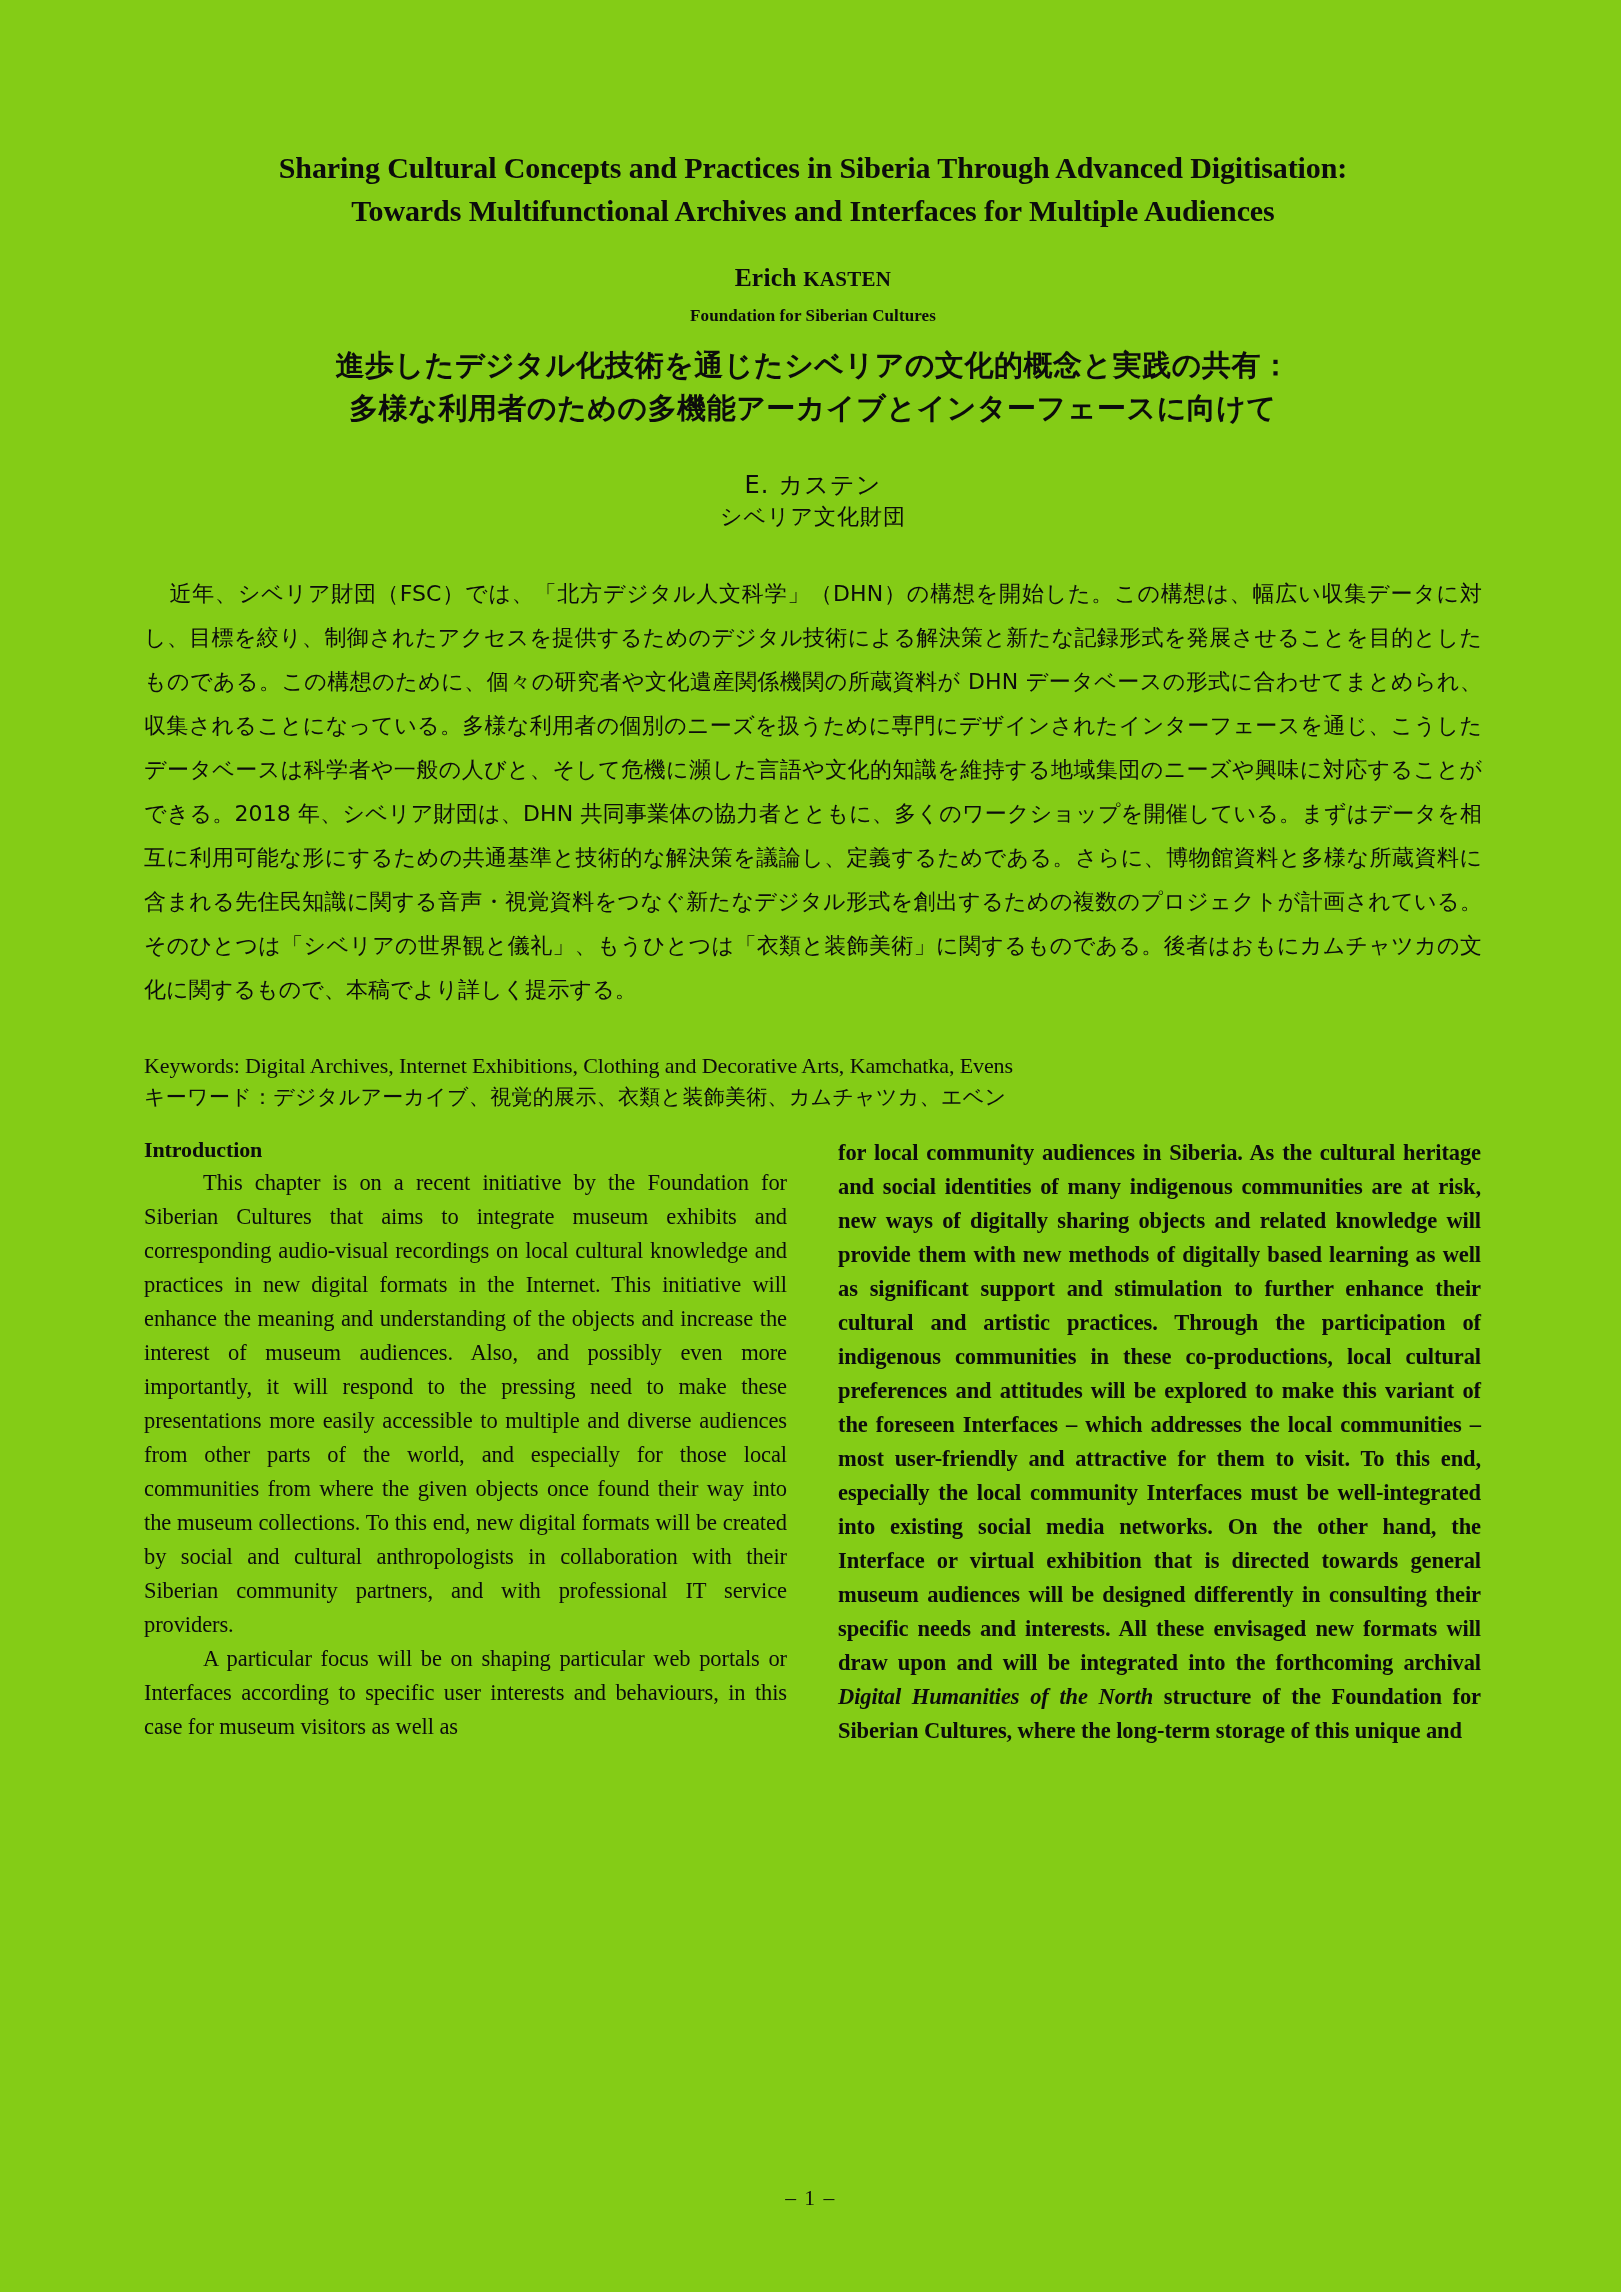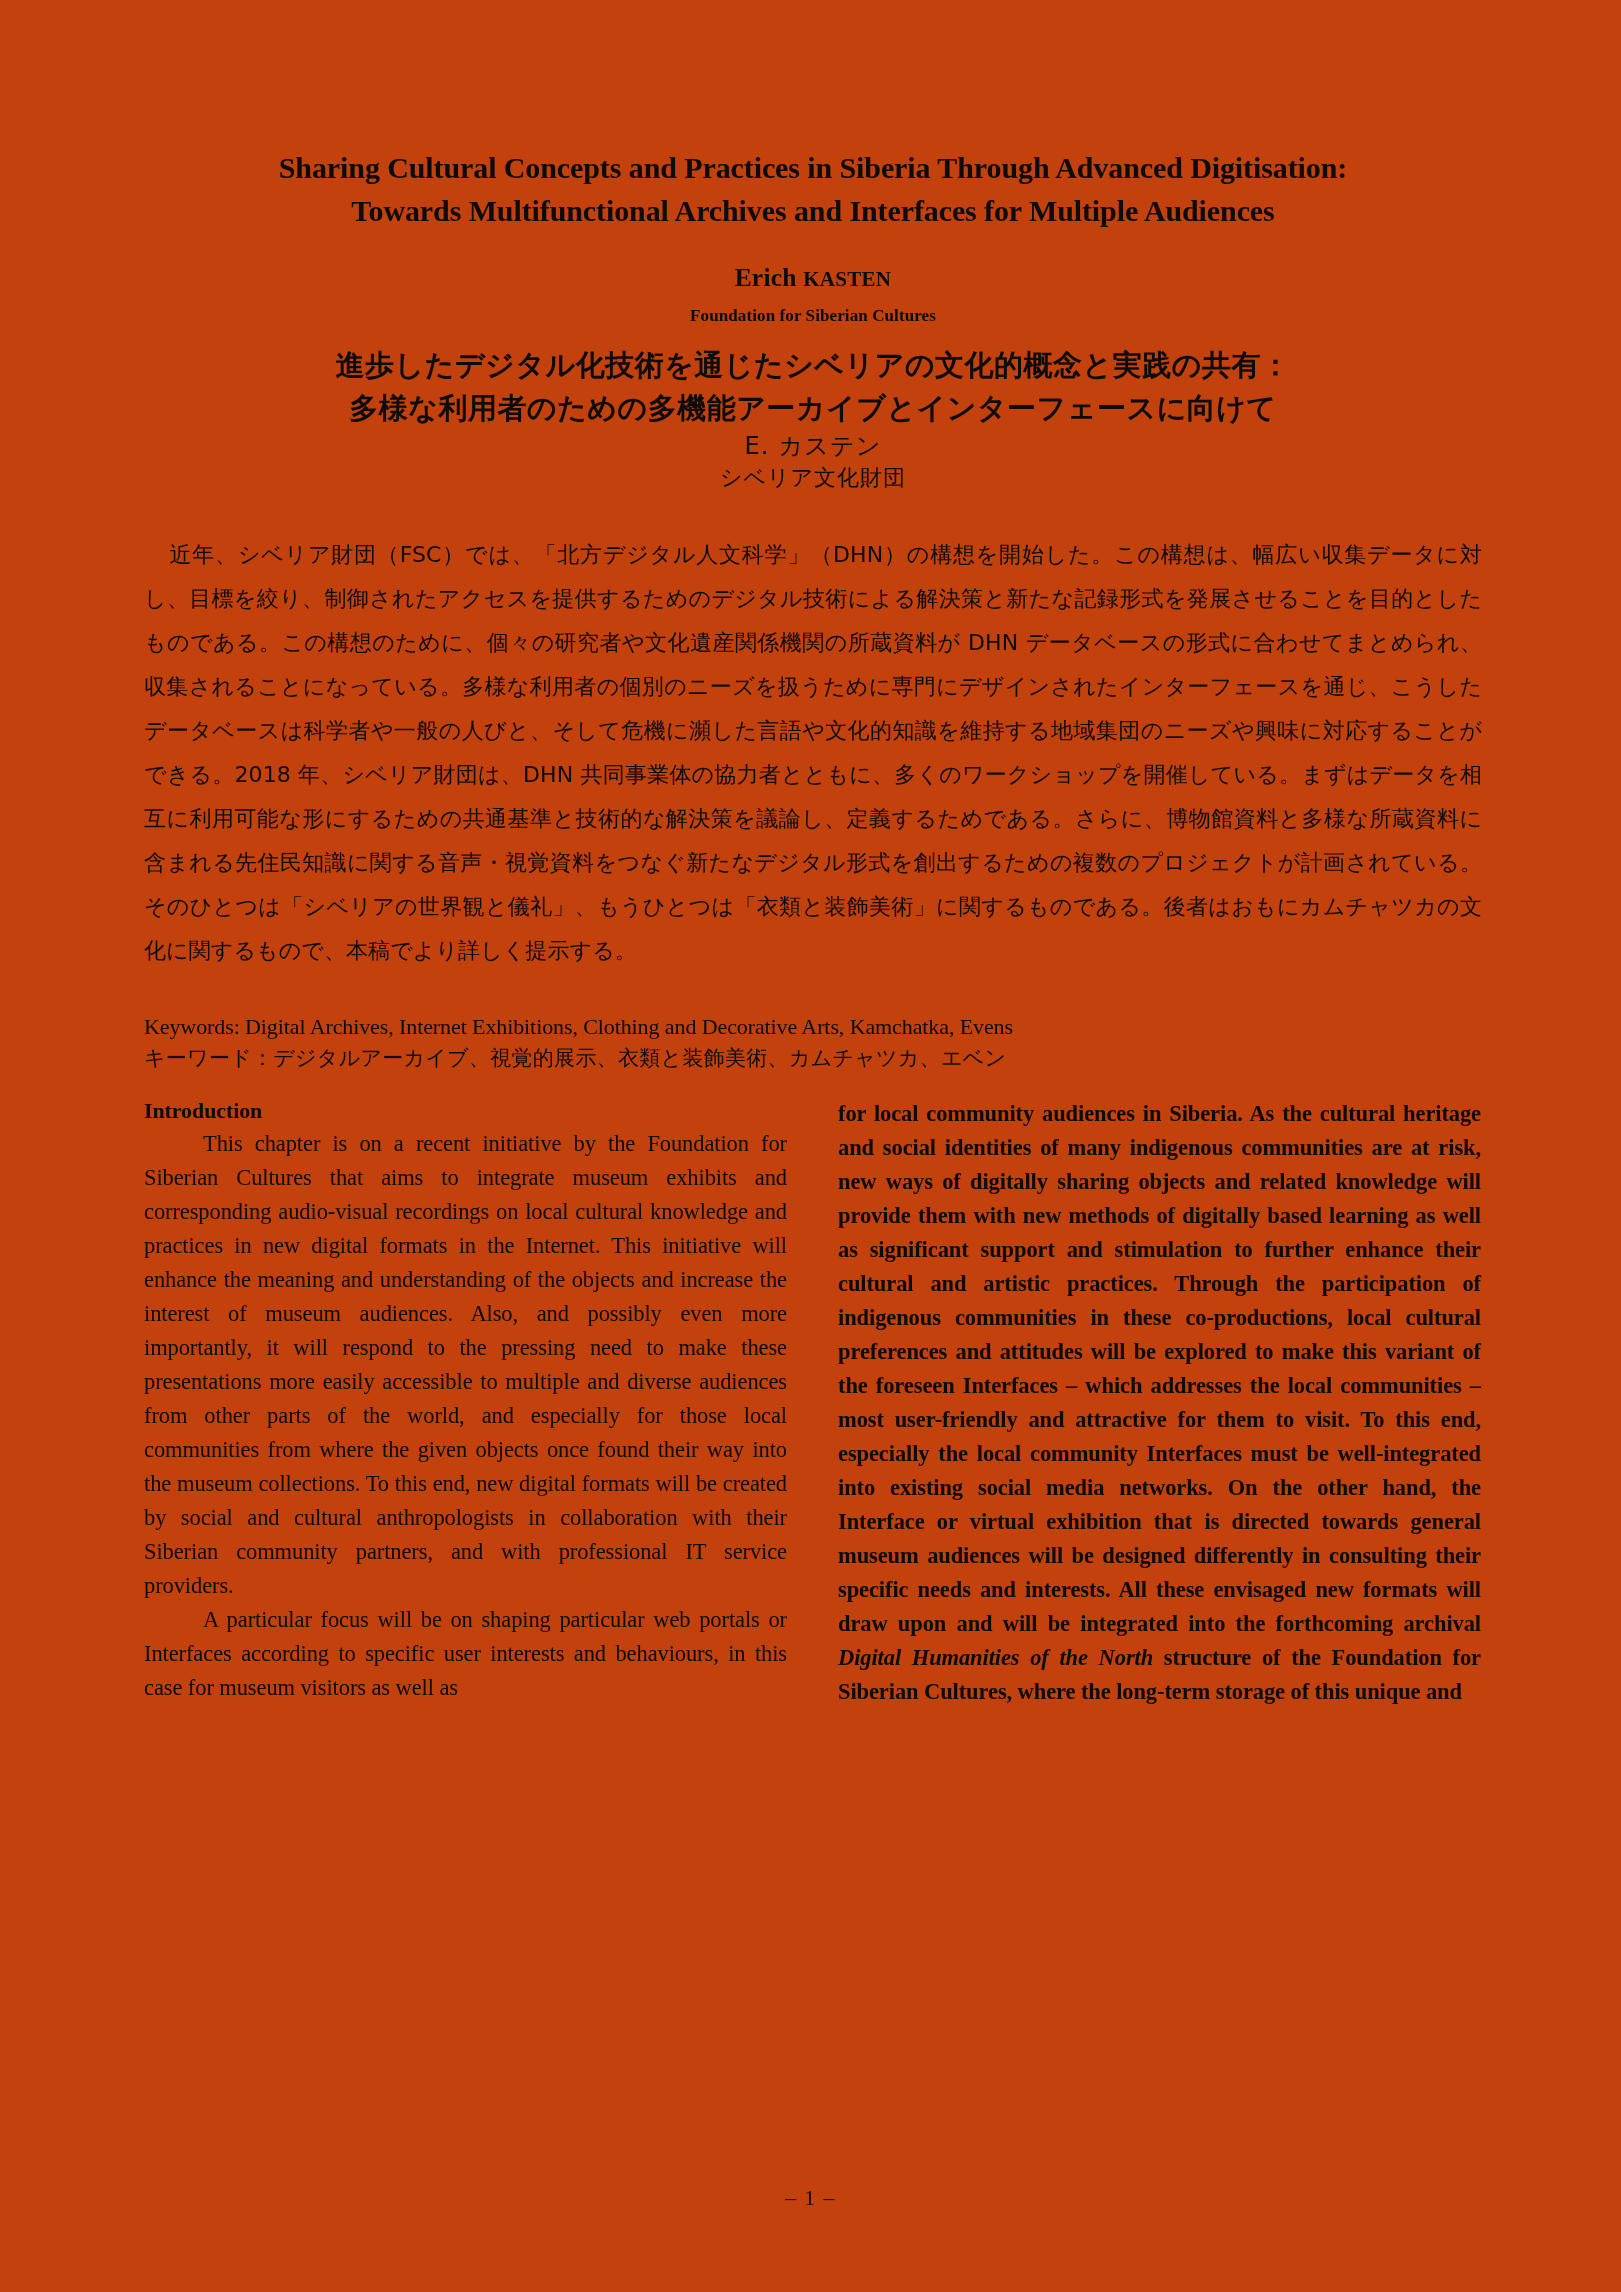--- a/index.html
+++ b/index.html
@@ -13,21 +13,21 @@
     font-family: "Liberation Serif", "DejaVu Serif", serif;
     color: #0c0c0c;
     -webkit-font-smoothing: antialiased;
   }
   .page {
     position: relative;
     width: 1621px;
     height: 2293px;
     box-sizing: border-box;
     padding: 147px 139px 0 144px;
-    background: #c2410c;
+    background: #84cc16;
   }
 
   
   .title-block {
     text-align: center;
   }
   .doc-title {
     font-family: "Liberation Serif", "DejaVu Serif", serif;
     font-weight: bold;
     font-size: 30px;
@@ -64,20 +64,21 @@
     font-size: 29px;
     line-height: 1.5;
     letter-spacing: 0.5px;
     text-align: center;
   }
   .doc-title-ja .line {
     display: block;
   }
 
   .author-ja {
+    margin-top: 39px;
     text-align: center;
     font-family: "DejaVu Sans", "Liberation Sans", sans-serif;
     font-size: 24px;
     line-height: 1.32;
     letter-spacing: 1.2px;
     font-weight: normal;
   }
   .author-ja .aff {
     display: block;
     font-size: 22px;

